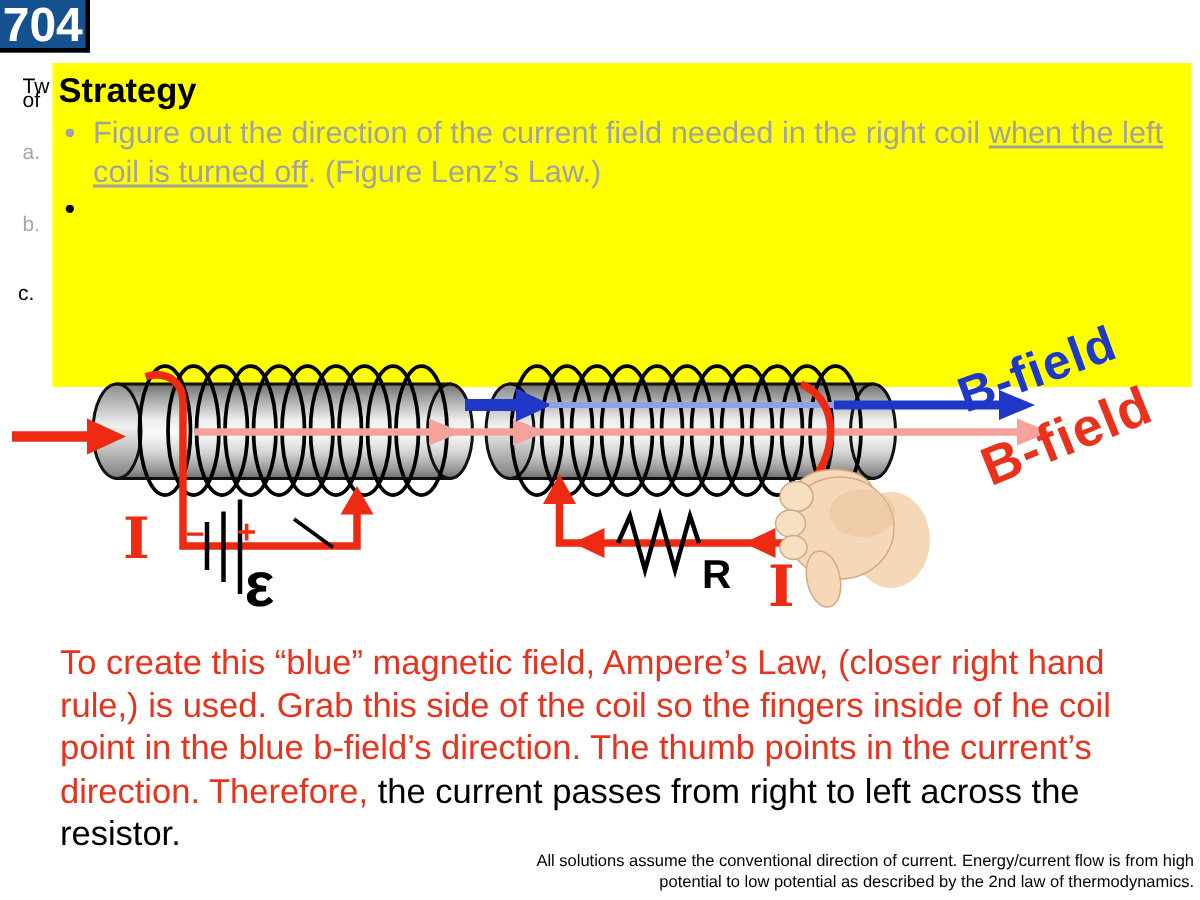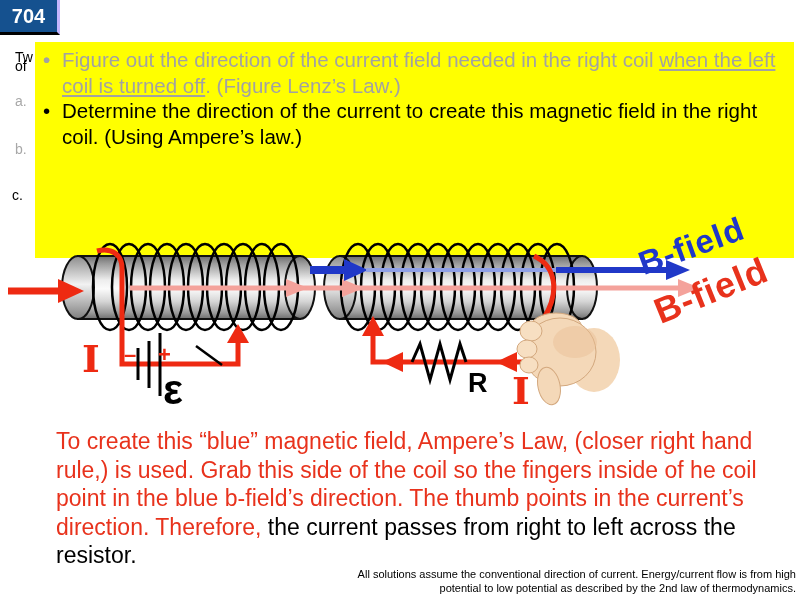--- a/index.html
+++ b/index.html
@@ -2,22 +2,22 @@
 <html><head>
 <meta charset="utf-8">
 <style>
   html,body{margin:0;padding:0;}
   body{width:800px;height:600px;background:#ffffff;overflow:hidden;
        font-family:"Liberation Sans",sans-serif;position:relative;}
   .abs{position:absolute;}
 
   
   .page-num{left:0;top:0;width:60px;height:35px;background:#15518F;
-    border-right:3px solid #c4b5fd;border-bottom:3px solid #000;
-    color:#fff;font-weight:bold;font-size:20px;display:flex;
+    border-right:3px solid #000000;border-bottom:3px solid #000;
+    color:#fff;font-weight:bold;font-size:32px;display:flex;
     align-items:center;justify-content:center;box-sizing:border-box;}
 
   
   .margin-label{font-size:14px;color:#000;}
   .margin-label.gray{color:#A8A8A8;}
 
   
   .strategy-box{left:35px;top:42px;width:759px;height:216px;background:#FFFF00;
     padding:5px 10px 0 4px;box-sizing:border-box;}
   .strategy-title{font-size:23px;font-weight:bold;color:#000;margin:0 0 2px 0;}
@@ -30,48 +30,49 @@
 
   
   .diagram{left:0;top:238px;}
 
   
   .bfield{font-weight:bold;font-size:33px;letter-spacing:1px;white-space:nowrap;}
   .bfield.blue{left:640px;top:246px;color:#2038C8;transform:rotate(-20deg);transform-origin:left center;}
   .bfield.red{left:656px;top:292px;color:#E8321C;font-size:36px;transform:rotate(-22deg);transform-origin:left center;}
 
   
-  .explanation{left:40px;top:427px;width:716px;font-size:23px;line-height:28.6px;margin-left:16px;}
+  .explanation{left:40px;top:427px;width:716px;font-size:23px;line-height:28.6px;}
   .explanation .red-seg{color:#E8321C;}
   .explanation .black-seg{color:#000;}
 
   
   .footer{left:344px;top:568px;width:452px;font-size:11px;line-height:13.5px;color:#000;text-align:right;}
 </style>
 </head>
 <body>
 
 <div class="abs page-num">704</div>
 
 <div class="abs margin-label" style="left:15px;top:49px;">Tw</div>
 <div class="abs margin-label" style="left:15px;top:58px;">of</div>
 <div class="abs margin-label gray" style="left:15px;top:93px;">a.</div>
 <div class="abs margin-label gray" style="left:15px;top:141px;">b.</div>
 <div class="abs margin-label" style="left:12px;top:187px;">c.</div>
 
 <div class="abs strategy-box">
+  <div class="strategy-title">Strategy</div>
   <ul class="strategy-list">
     <li class="b-gray">
       <span class="dot">•</span>
     </li>
     <li class="b-gray">
       <span class="dot">•</span><span>Figure out the direction of the current field needed in the right coil </span><span class="seg-u">when the left coil is turned off</span><span>. (Figure Lenz’s Law.)</span>
     </li>
     <li class="b-black">
-      <span class="dot">•</span><span>Determine the direction of the current to create this magnetic field in the right coil. (Using Ampere’s law.)</span>
+      <span class="dot">•</span>
     </li>
   </ul>
 </div>
 
 <svg class="abs diagram" width="800" height="182" viewBox="0 238 800 182" xmlns="http://www.w3.org/2000/svg">
   <defs>
     <linearGradient id="cylGrad" x1="0" y1="0" x2="0" y2="1">
       <stop offset="0" stop-color="#6E6E6E"></stop>
       <stop offset="0.12" stop-color="#9B9B9B"></stop>
       <stop offset="0.38" stop-color="#EDEDED"></stop>

